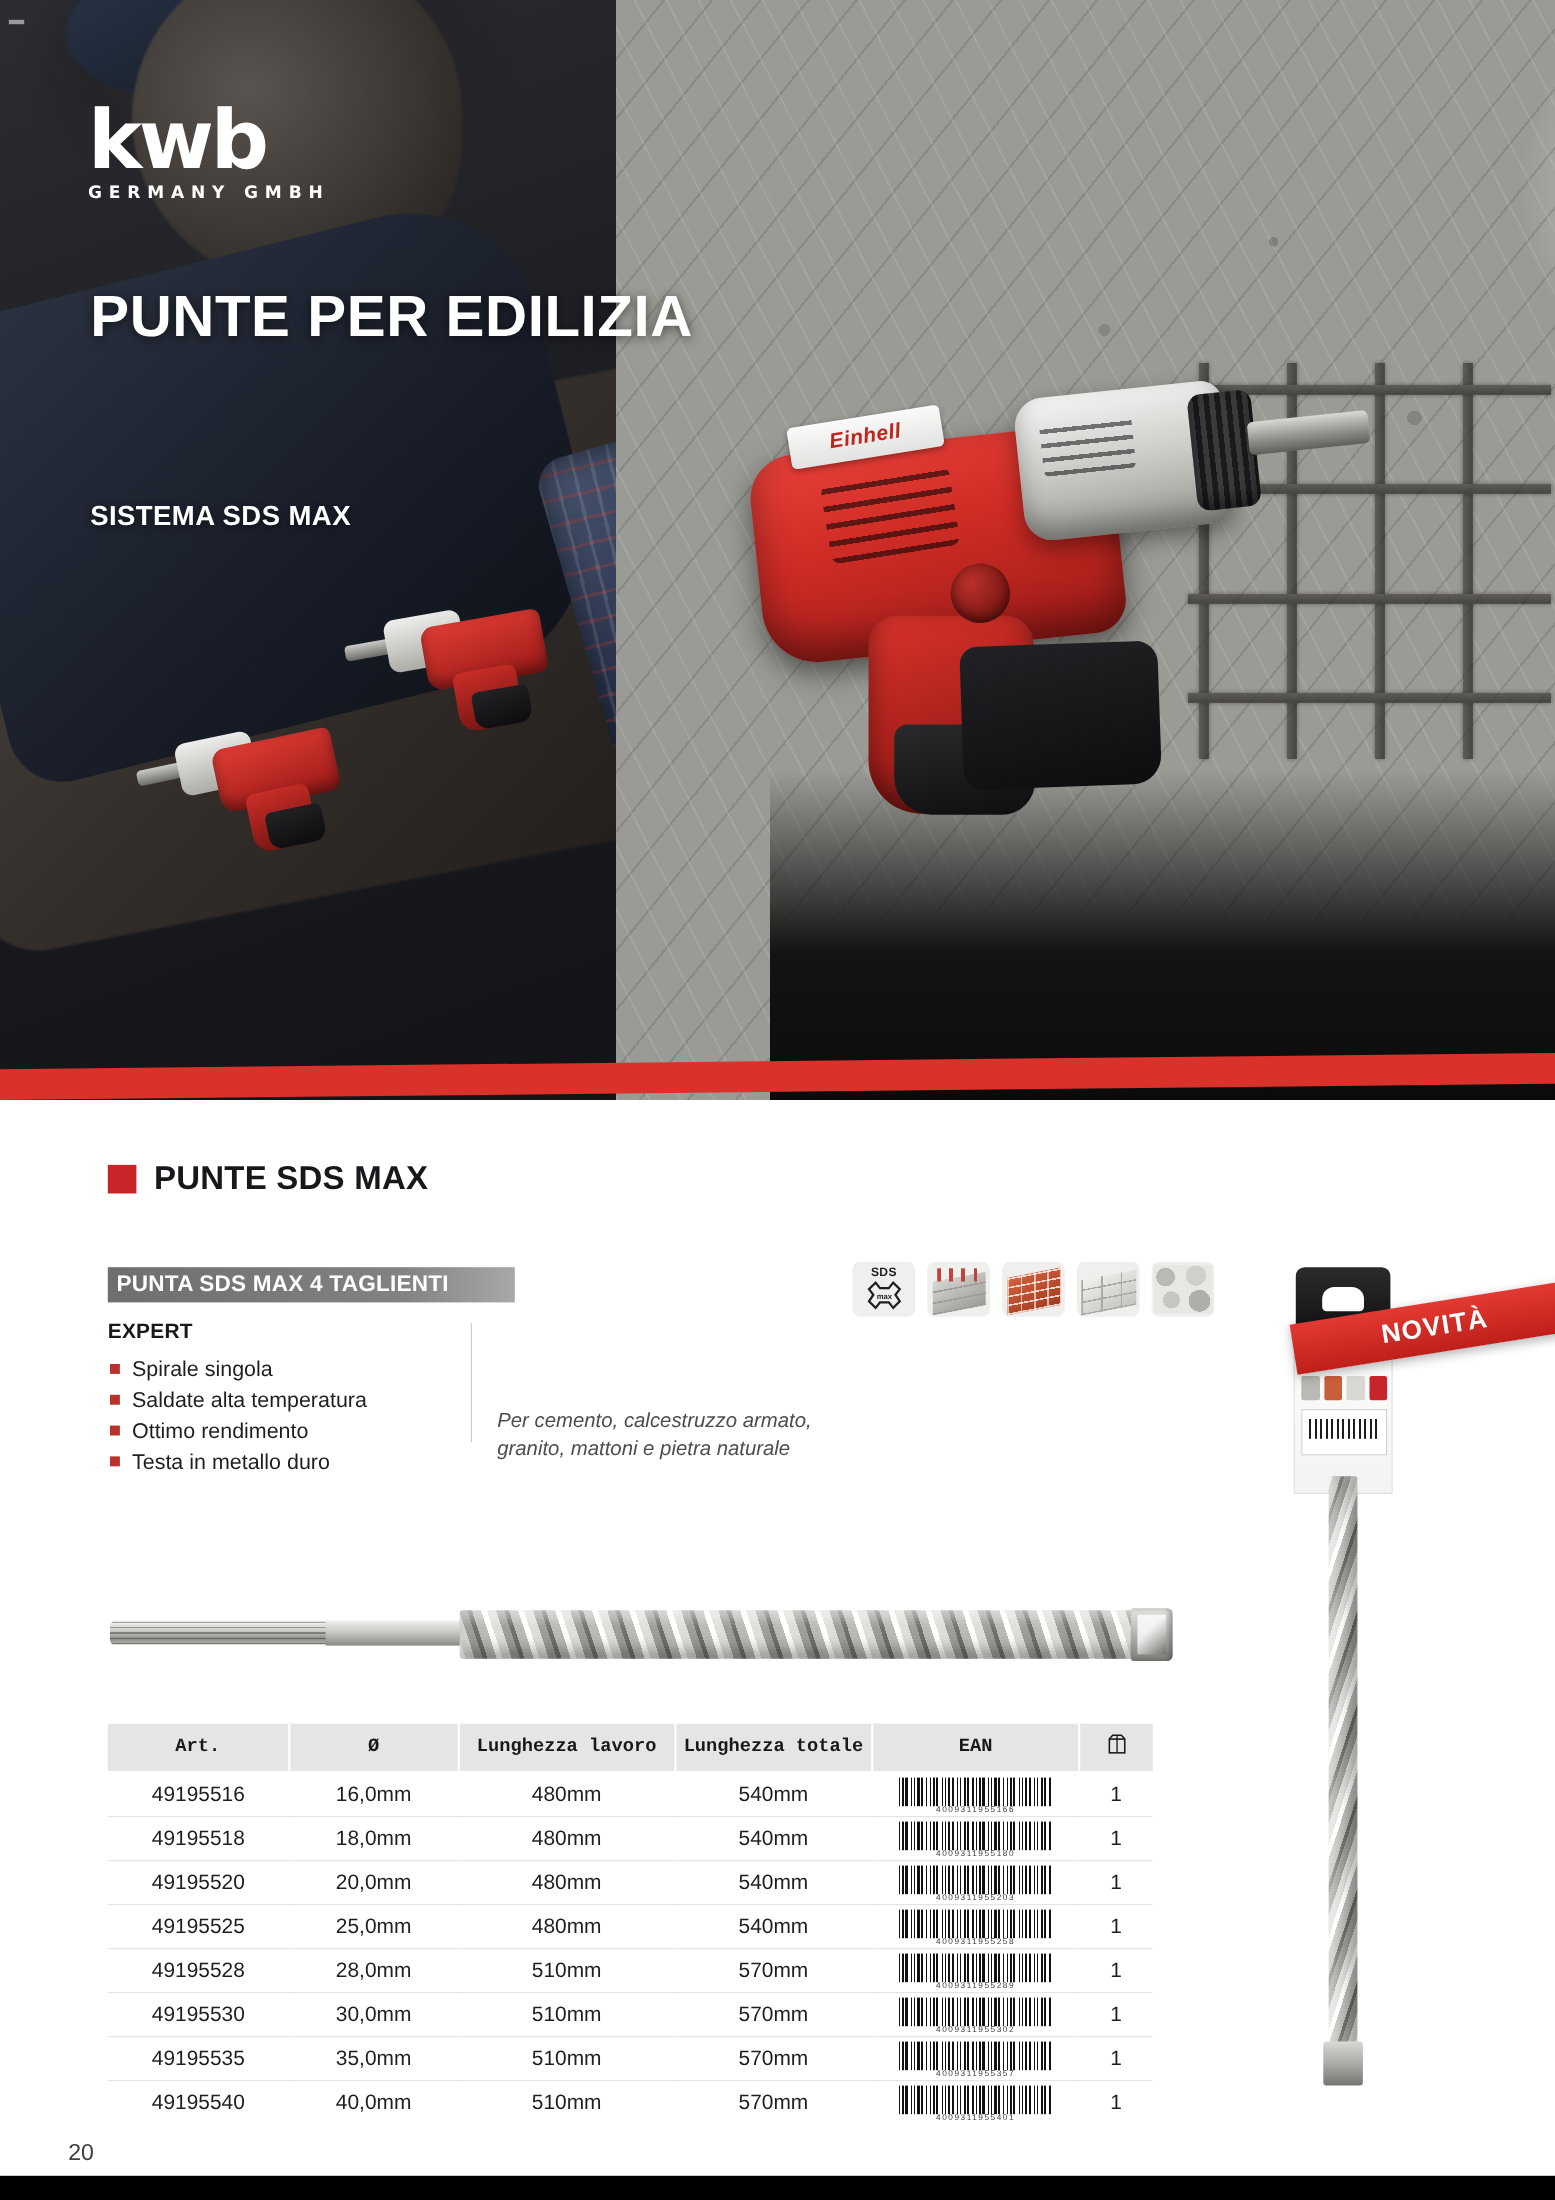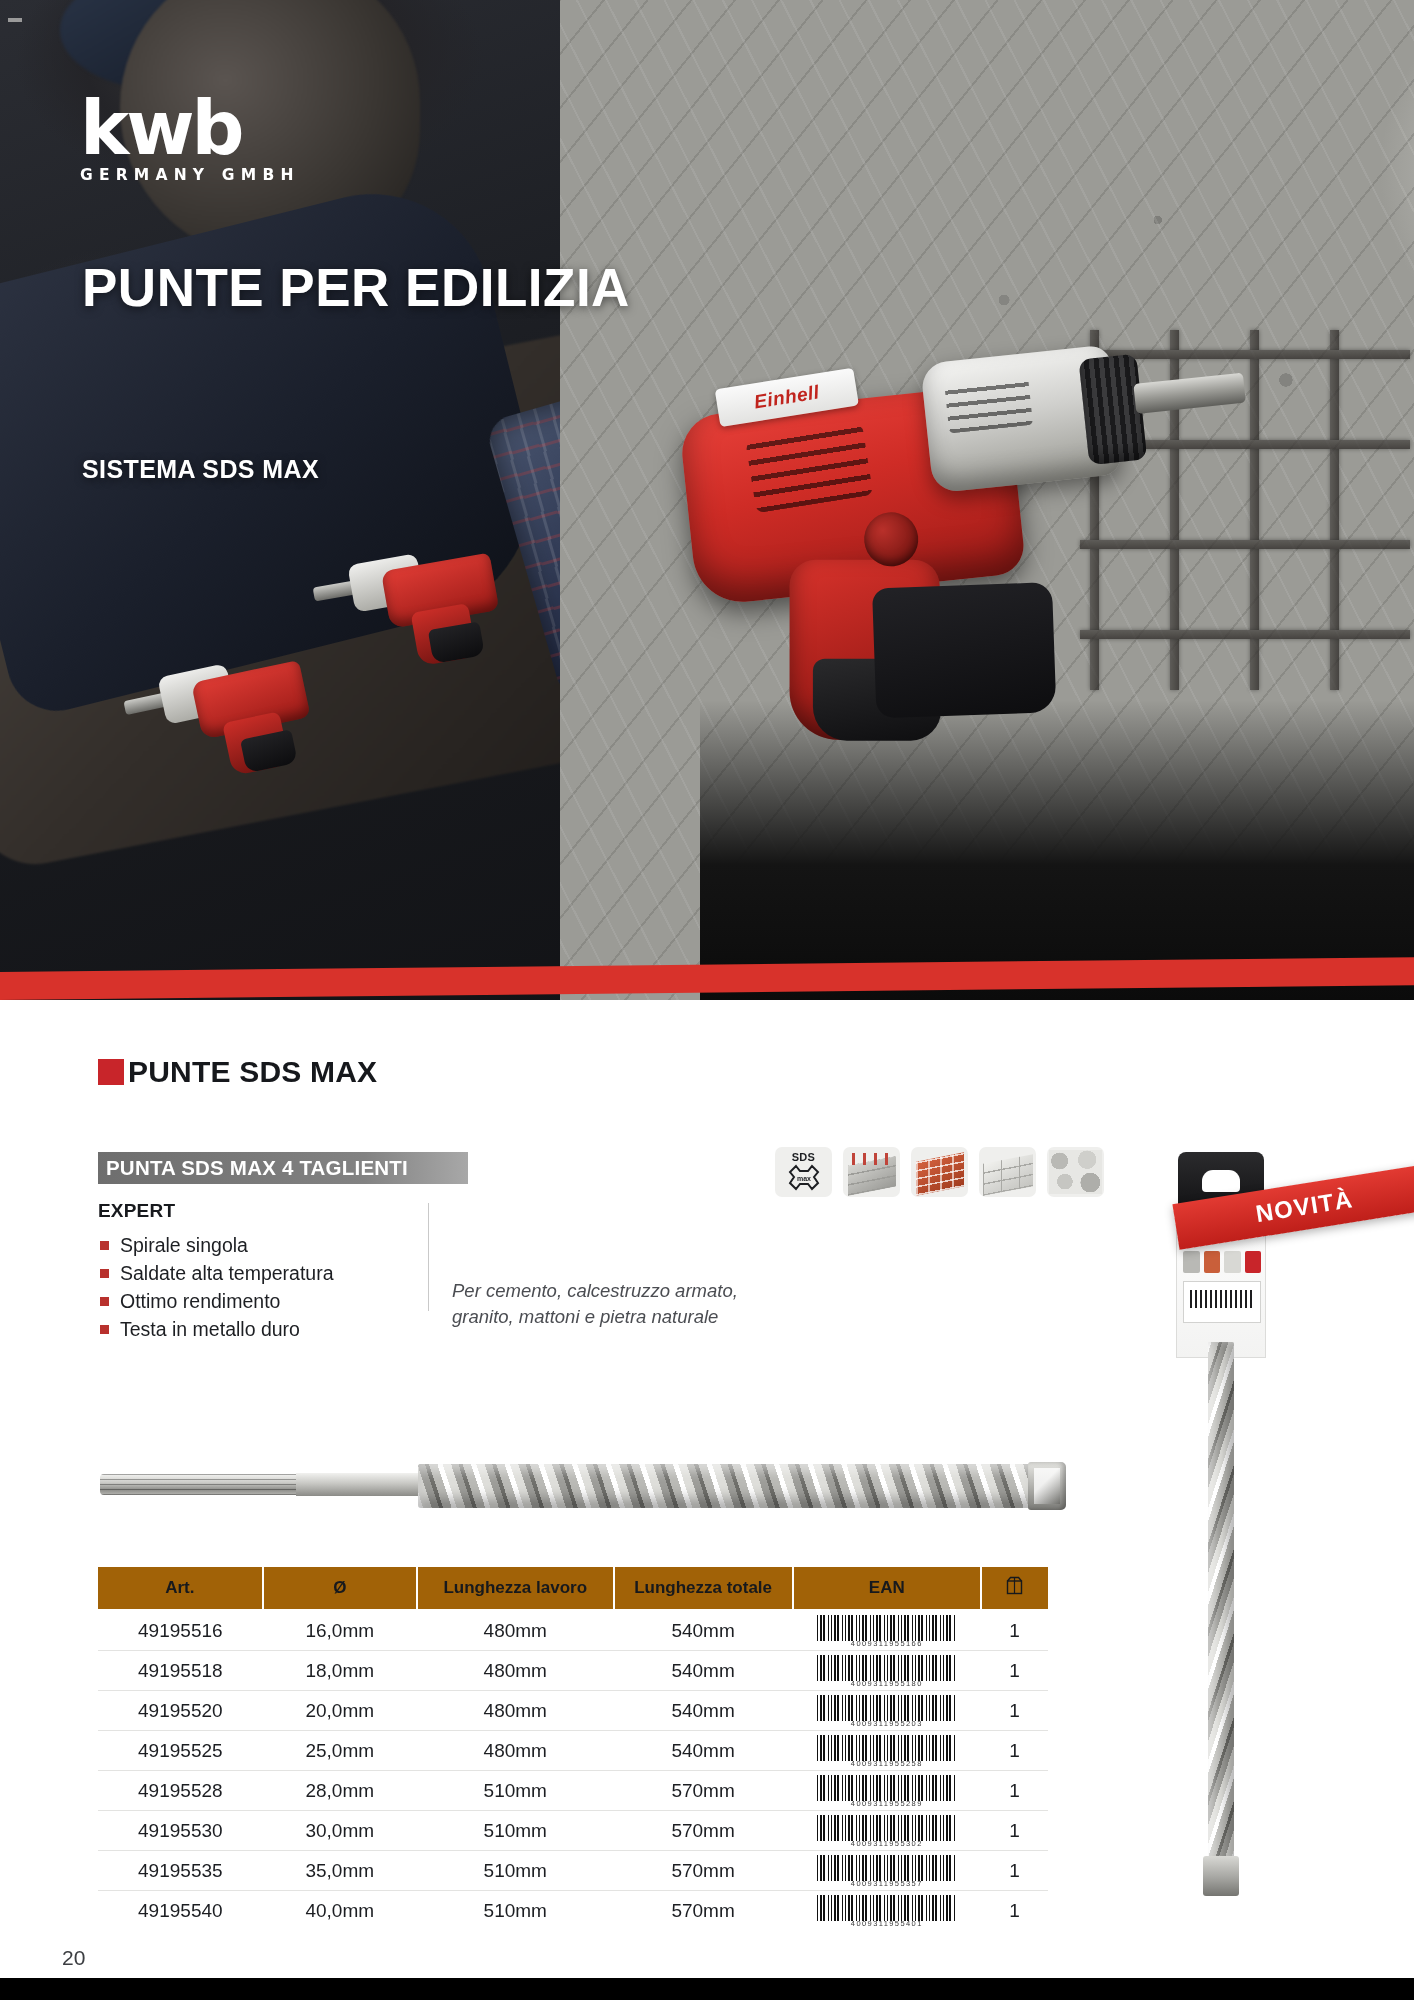--- a/index.html
+++ b/index.html
@@ -229,21 +229,21 @@
     background: #d8322b;
     transform: skewY(-0.6deg); transform-origin: left bottom;
   }
   .hero-tick {
     position: absolute; left: 8px; top: 18px; width: 14px; height: 4px; background: #9a9a9a;
   }
 
   
   .section-head {
     position: absolute; left: 98px; top: 1055px;
-    display: flex; align-items: center; gap: 4px;
+    display: flex; align-items: center; gap: 16px;
   }
   .sh-square { width: 26px; height: 26px; background: #c8252a; }
   .sh-text { font-size: 30px; font-weight: 800; color: #16181c; letter-spacing: .2px; }
 
   .product-bar {
     position: absolute; left: 98px; top: 1152px; width: 370px; height: 32px;
     background: linear-gradient(90deg, #6e6e6e 0%, #828282 72%, #a8a8a8 100%);
     display: flex; align-items: center;
   }
   .product-bar span {
@@ -423,23 +423,23 @@
   .novita span {
     color: #fff; font-size: 24px; font-weight: 800; letter-spacing: 1.2px;
   }
 
   
   .prod-table {
     position: absolute; left: 98px; top: 1567px; width: 950px;
     border-collapse: collapse;
   }
   .prod-table th {
-    background: #a16207; color: #17191d;
+    background: #e5e5e5; color: #17191d;
     font-size: 17px; font-weight: 800; padding: 9px 4px; text-align: center;
-    border-right: 2px solid #ffffff; border-bottom: 2px solid #ffffff;
+    border-right: 2px solid #ffffff; border-bottom: 2px solid #ffffff; font-family: Liberation Mono, monospace;
   }
   .prod-table th:last-child { border-right: none; }
   .prod-table td {
     font-size: 19px; color: #1c1e22; text-align: center; padding: 7px 4px;
     border-bottom: 1px solid #e3e3e1; background: #fff;
   }
   .prod-table tr:last-child td { border-bottom: none; }
   .col-art { width: 170px; } .col-dia { width: 160px; }
   .col-lw { width: 204px; } .col-lt { width: 185px; }
   .col-ean { width: 192px; } .col-pk { width: 70px; }

